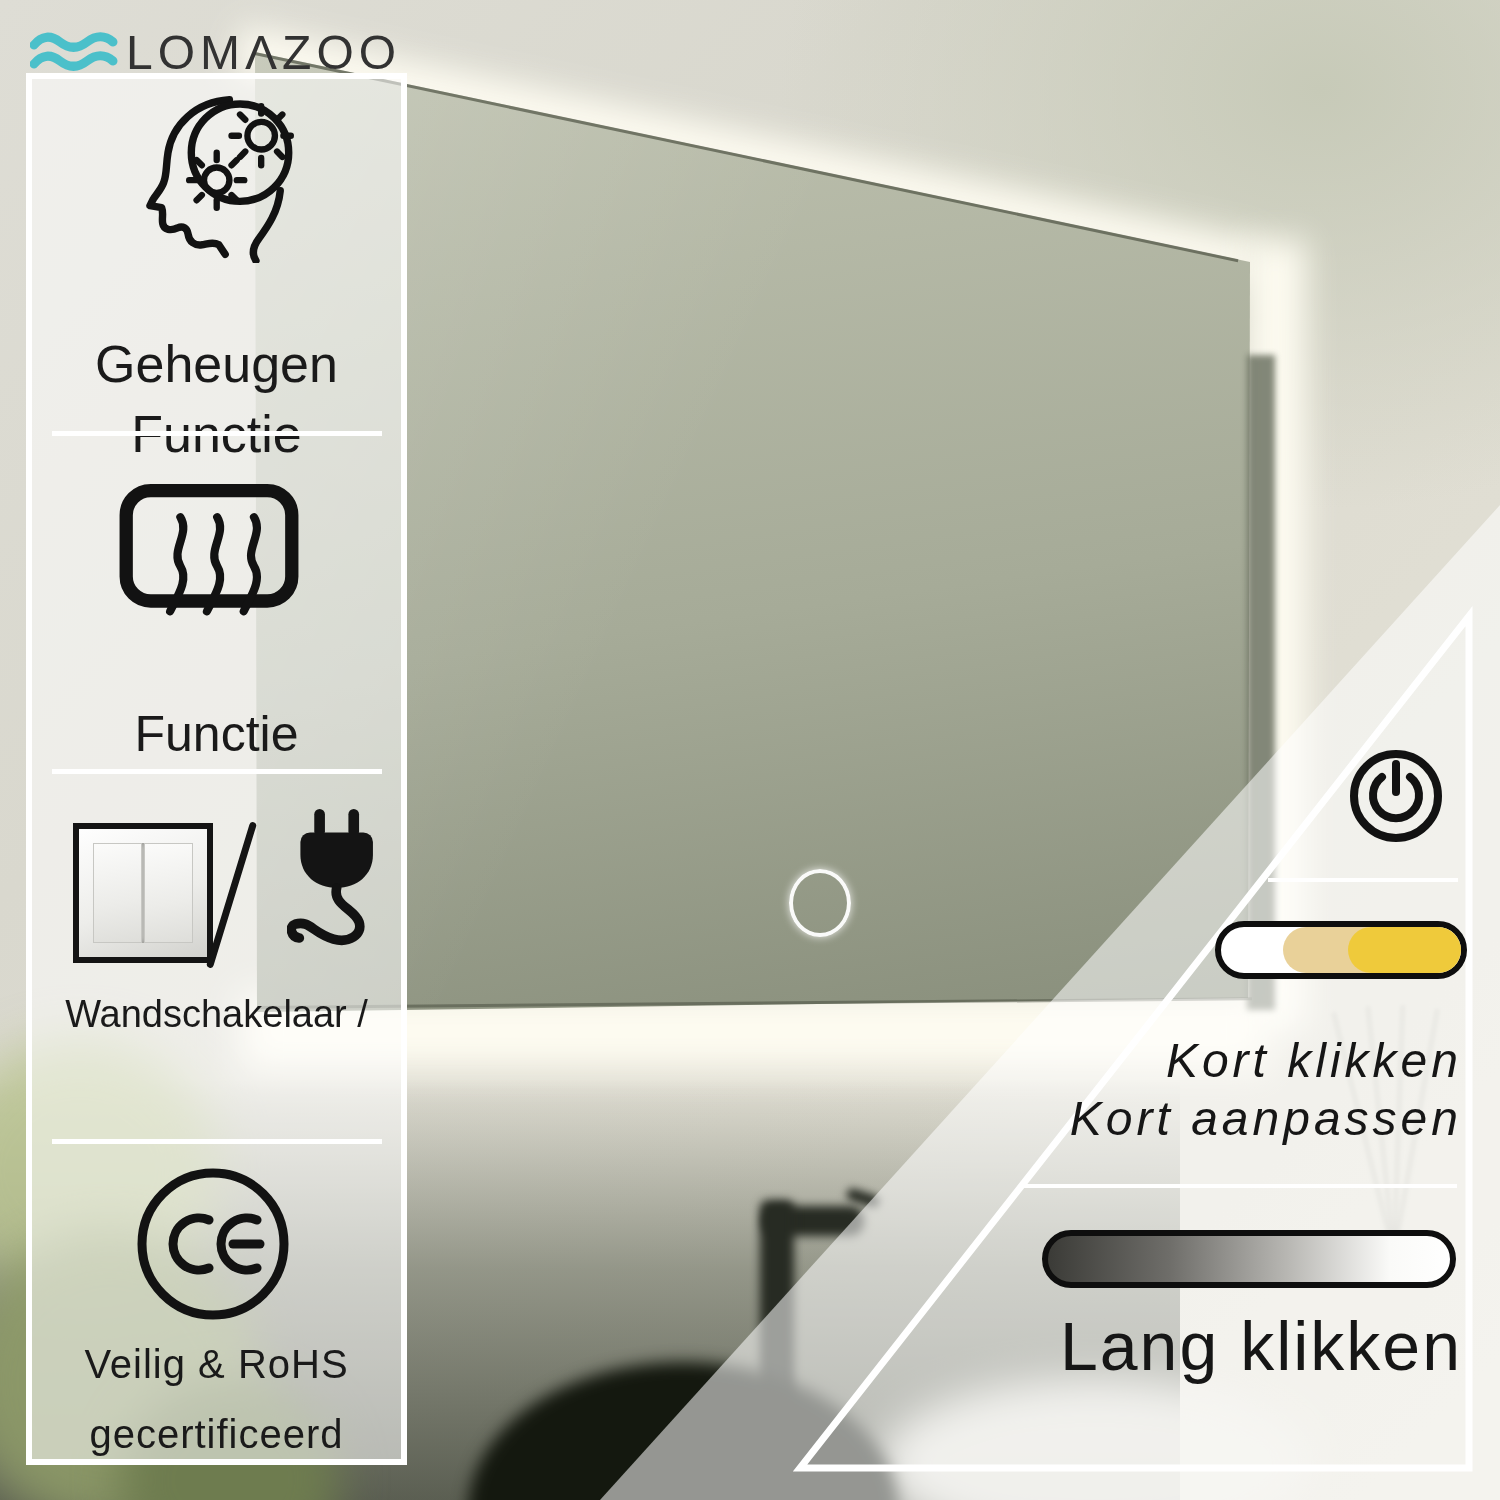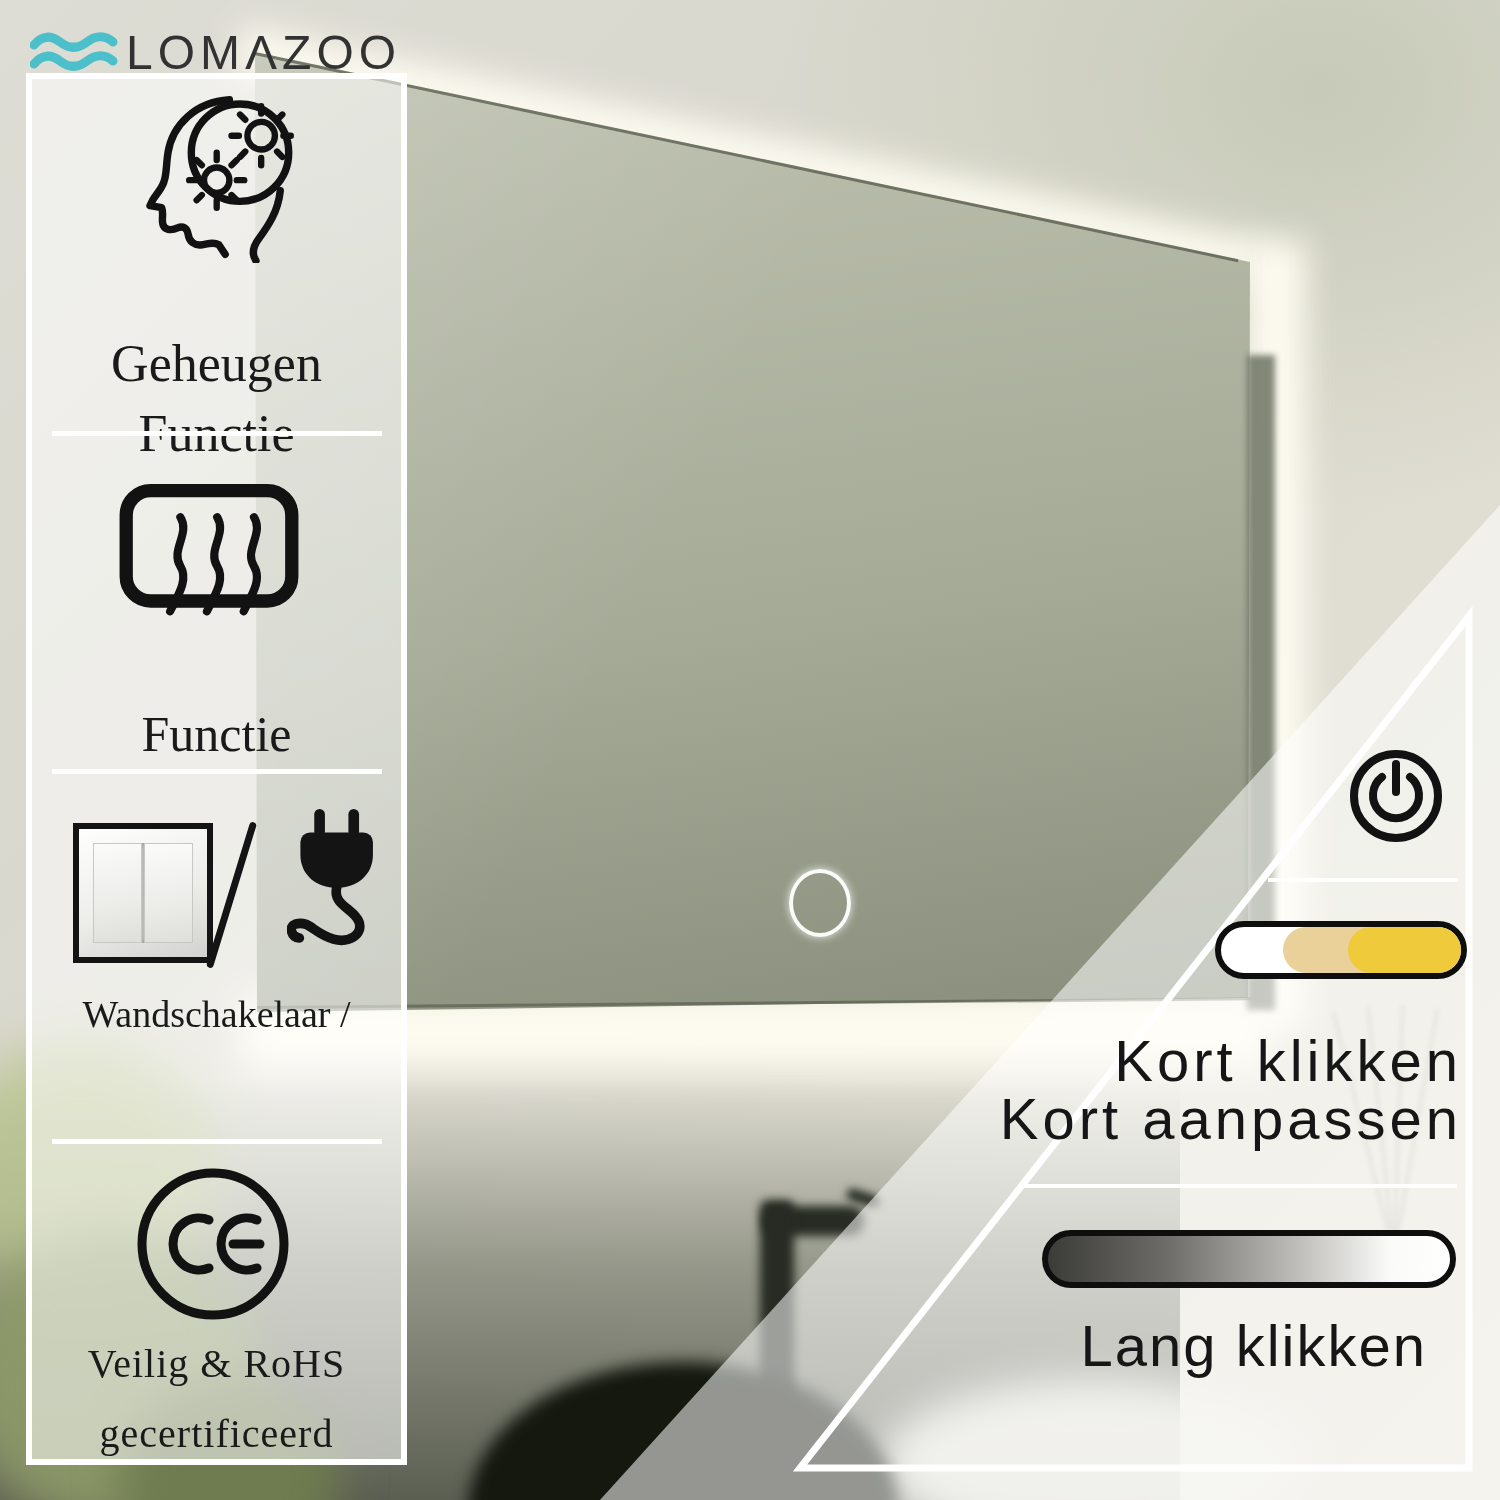--- a/index.html
+++ b/index.html
@@ -37,21 +37,21 @@
   #plant2{left:-40px;top:1230px;width:300px;height:300px;background:#8E9B68;filter:blur(24px);opacity:.9;}
   #plant3{left:120px;top:1380px;width:220px;height:200px;background:#6E7C4F;filter:blur(22px);}
   #faucet-stem{left:760px;top:1200px;width:34px;height:210px;background:#272B23;filter:blur(5px);border-radius:8px;}
   #faucet-spout{left:762px;top:1206px;width:102px;height:30px;background:#272B23;filter:blur(5px);border-radius:14px;}
   #faucet-handle{left:846px;top:1192px;width:34px;height:12px;background:#272B23;filter:blur(4px);transform:rotate(18deg);border-radius:6px;}
   #sink{left:468px;top:1362px;width:430px;height:300px;background:#14180F;filter:blur(8px);border-radius:50%;}
   #counter-blob{left:880px;top:1378px;width:430px;height:170px;background:#ECEBE4;filter:blur(20px);opacity:.9;border-radius:50%;}
   .reed{width:4px;height:250px;background:#8F9086;opacity:.30;filter:blur(2px);transform-origin:bottom center;position:absolute;left:1392px;top:1005px;}
   
   #left-panel{left:26px;top:73px;width:381px;height:1392px;border:6px solid #fff;box-sizing:border-box;
-    background:rgba(255,255,255,.55);font-family:Liberation Serif, serif;}
+    background:rgba(255,255,255,.55);}
   .divider{left:20px;width:330px;height:5px;background:#fff;position:absolute;}
   .feat-label{left:0;width:100%;text-align:center;color:#1A1A1A;position:absolute;}
   .fl-1{font-size:52px;line-height:70px;}
   .fl-2{font-size:50px;line-height:66px;}
   .fl-3{font-size:38px;line-height:60px;}
   .fl-4{font-size:40px;line-height:70px;letter-spacing:1px;}
   .icon-stroke{stroke:#121212;fill:none;stroke-linecap:round;stroke-linejoin:round;}
   
   #switch-outer{left:41px;top:744px;width:140px;height:140px;border:6px solid #141414;box-sizing:border-box;
     background:linear-gradient(160deg,#FEFEFE 0%,#EDEDEA 55%,#D2D2CE 100%);padding:14px;}
@@ -66,22 +66,22 @@
   #rp-div1{left:1268px;top:878px;width:190px;}
   #rp-div2{left:1020px;top:1184px;width:437px;}
   #color-slider{left:1215px;top:921px;width:252px;height:58px;border:6px solid #0E0E0E;border-radius:32px;
     background:#fff;box-sizing:border-box;overflow:hidden;position:absolute;}
   #color-mid{position:absolute;left:26%;width:44%;top:0;bottom:0;background:#E9D199;border-radius:26px;}
   #color-hot{position:absolute;left:53%;right:-4%;top:0;bottom:0;background:#EFCA3B;border-radius:26px;}
   #bright-slider{left:1042px;top:1230px;width:414px;height:58px;border:6px solid #0E0E0E;border-radius:32px;
     box-sizing:border-box;position:absolute;
     background:linear-gradient(90deg,#3B3B37 0%,#6E6D69 30%,#B9B8B4 60%,#FAFAF8 85%,#FFFFFF 100%);}
   .rp-label{position:absolute;text-align:right;color:#161616;}
-  #short-click{left:900px;top:1032px;width:562px;font-size:58px;line-height:58px;letter-spacing:4px;}
-  #long-click{left:605px;top:1308px;width:822px;font-size:58px;line-height:76px;letter-spacing:2px;}
+  #short-click{left:900px;top:1032px;width:562px;font-size:48px;line-height:58px;letter-spacing:4px;font-style:italic;}
+  #long-click{left:640px;top:1308px;width:822px;font-size:68px;line-height:76px;letter-spacing:2px;}
   
   #logo{left:30px;top:25px;display:flex;align-items:center;gap:8px;}
   #brand-text{font-size:48px;letter-spacing:5px;color:#323232;font-weight:400;transform:scaleY(1.02);}
 </style>
 </head>
 <body>
 
 <div id="canvas">
 
   <div>

